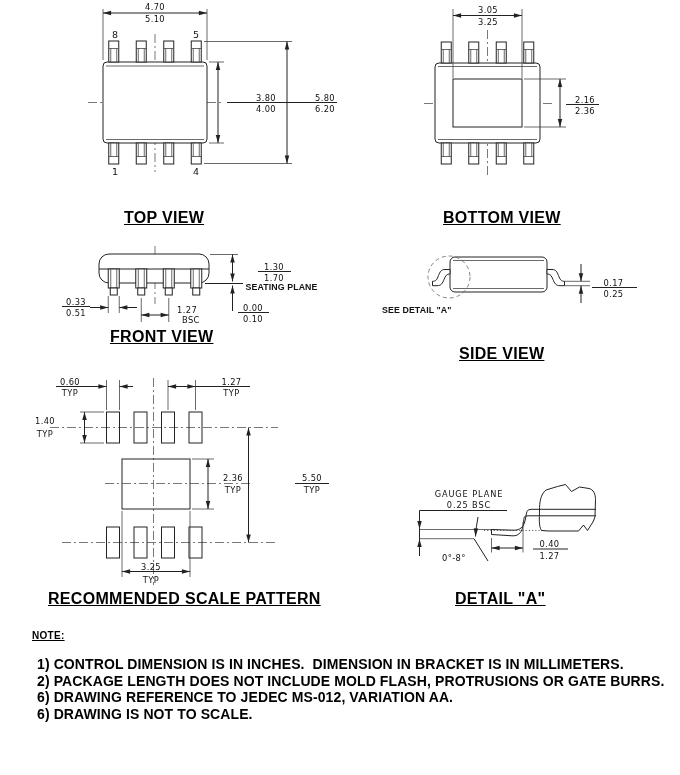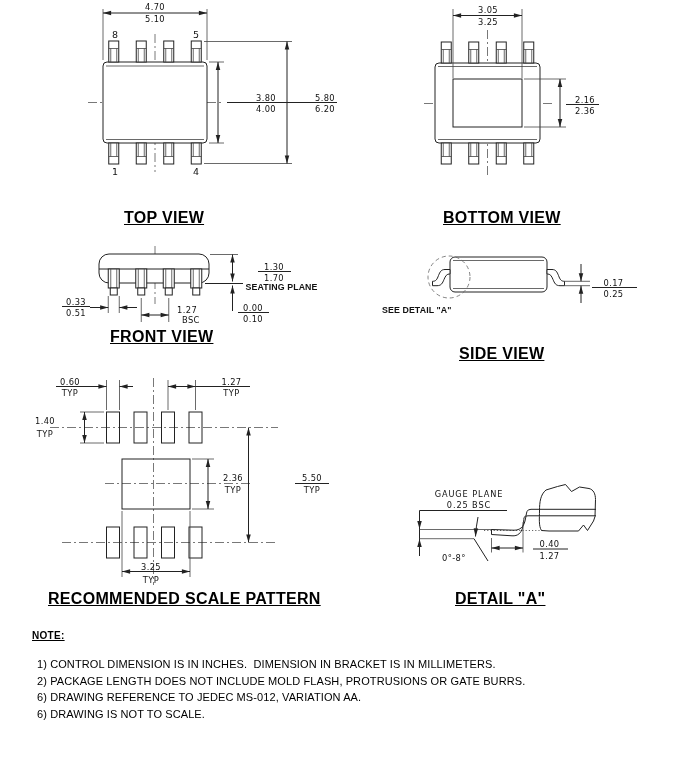--- a/index.html
+++ b/index.html
@@ -18,21 +18,21 @@
   svg .dim{font-size:8.3px;letter-spacing:0.4px;}
   svg .mid{text-anchor:middle;}
   svg .pinlbl{font-size:9.5px;text-anchor:middle;}
   svg .blbl{font-family:"Liberation Sans",sans-serif;font-weight:bold;font-size:8.8px;letter-spacing:0.1px;}
   svg .gauge{font-size:8.2px;letter-spacing:0.9px;text-anchor:middle;}
   .vtitle{position:absolute;font-weight:bold;font-size:16px;letter-spacing:0.3px;
           text-decoration:underline;white-space:nowrap;}
   .note-head{position:absolute;left:32px;top:630px;font-weight:bold;font-size:10px;
           text-decoration:underline;letter-spacing:0.3px;}
   .notes{position:absolute;left:37px;top:656px;}
-  .notes div{font-weight:normal;font-size:11px;line-height:16.5px;white-space:pre;letter-spacing:0.1px;}
+  .notes div{font-weight:bold;font-size:14px;line-height:16.5px;white-space:pre;letter-spacing:0.1px;}
 </style>
 </head>
 <body>
 
 <div class="canvas">
 
 <svg width="680" height="625" viewBox="0 0 680 625">
   <defs>
     <marker id="arw" viewBox="0 0 10 6" refX="9.5" refY="3" markerWidth="9" markerHeight="5.4" orient="auto-start-reverse" markerUnits="userSpaceOnUse">
       <path d="M0.5,0.5 L9.5,3 L0.5,5.5 Z" fill="#222"></path>

